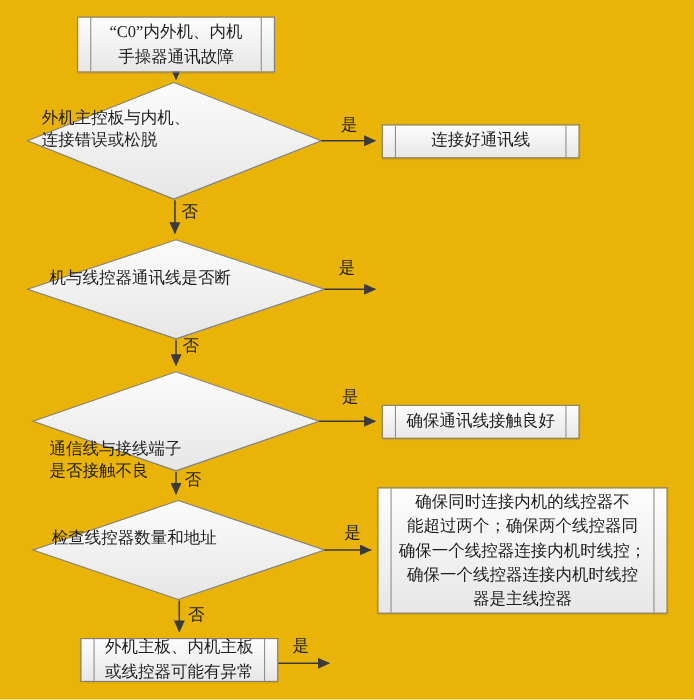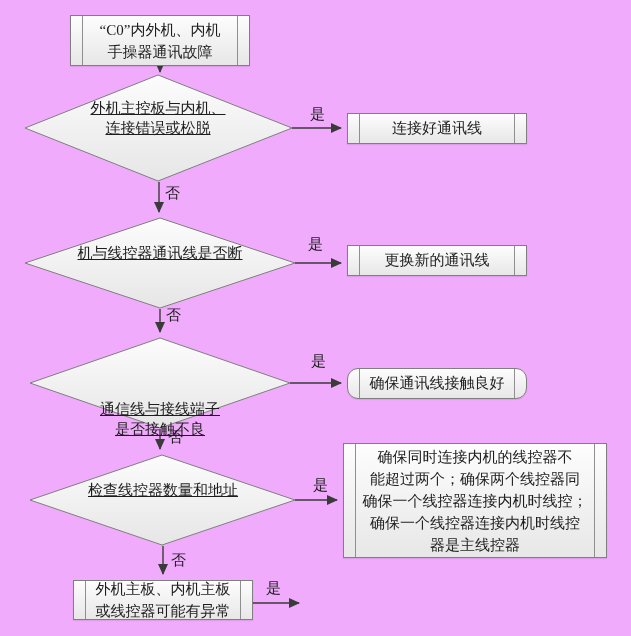--- a/index.html
+++ b/index.html
@@ -1,17 +1,17 @@
 <!DOCTYPE html>
 <html><head>
 <meta charset="utf-8">
 <style>
   html,body { margin:0; padding:0; background:#ffffff; }
   .canvas {
-    position:relative; width:631px; height:636px; background:#f0abfc;
+    position:relative; width:631px; height:636px; background:#eab308;
     font-family:"Liberation Serif","DejaVu Serif",serif;
     color:#1d1d1d;
   }
   svg.layer { position:absolute; left:0; top:0; }
 
   
   .procbox {
     position:absolute; box-sizing:border-box;
     border:1px solid #7f7f7f;
     background:linear-gradient(#fdfdfd, #e7e7e7);
@@ -20,22 +20,22 @@
     box-shadow:0 1px 1px rgba(0,0,0,0.08);
   }
   .procbox::before, .procbox::after {
     content:""; position:absolute; top:0; bottom:0; width:0;
     border-left:1px solid #8f8f8f;
   }
   .procbox::before { left:11px; }
   .procbox::after  { right:11px; }
 
   .dtext {
-    position:absolute; text-align:center;
-    font-size:15px; line-height:20px;text-decoration:underline;
+    position:absolute; text-align:left;
+    font-size:15px; line-height:20px;
   }
   .lbl { position:absolute; font-size:15px; line-height:15px; }
   .line { display:block; }
 </style>
 </head>
 <body>
 
 <div class="canvas">
 
   <svg class="layer" width="631" height="636" viewBox="0 0 631 636">
@@ -83,24 +83,21 @@
     <span class="line">通信线与接线端子</span>
     <span class="line">是否接触不良</span>
   </div>
   <div class="dtext" style="left:47px; top:480px; width:232px;">
     <span class="line">检查线控器数量和地址</span>
   </div>
 
   <div class="procbox" style="left:347px; top:113px; width:180px; height:31px;align-items:center;">
     <span class="line">连接好通讯线</span>
   </div>
-  <div class="procbox" style="left:347px; top:245px; width:180px; height:31px;">
-    <span class="line">更换新的通讯线</span>
-  </div>
-  <div class="procbox" style="left:347px; top:368px; width:180px; height:31px;border-radius:11px;">
+  <div class="procbox" style="left:347px; top:368px; width:180px; height:31px;">
     <span class="line">确保通讯线接触良好</span>
   </div>
   <div class="procbox" style="left:343px; top:443px; width:264px; height:115px; line-height:22px;">
     <span class="line">确保同时连接内机的线控器不</span>
     <span class="line">能超过两个；确保两个线控器同</span>
     <span class="line">确保一个线控器连接内机时线控；</span>
     <span class="line">确保一个线控器连接内机时线控</span>
     <span class="line">器是主线控器</span>
   </div>
 

